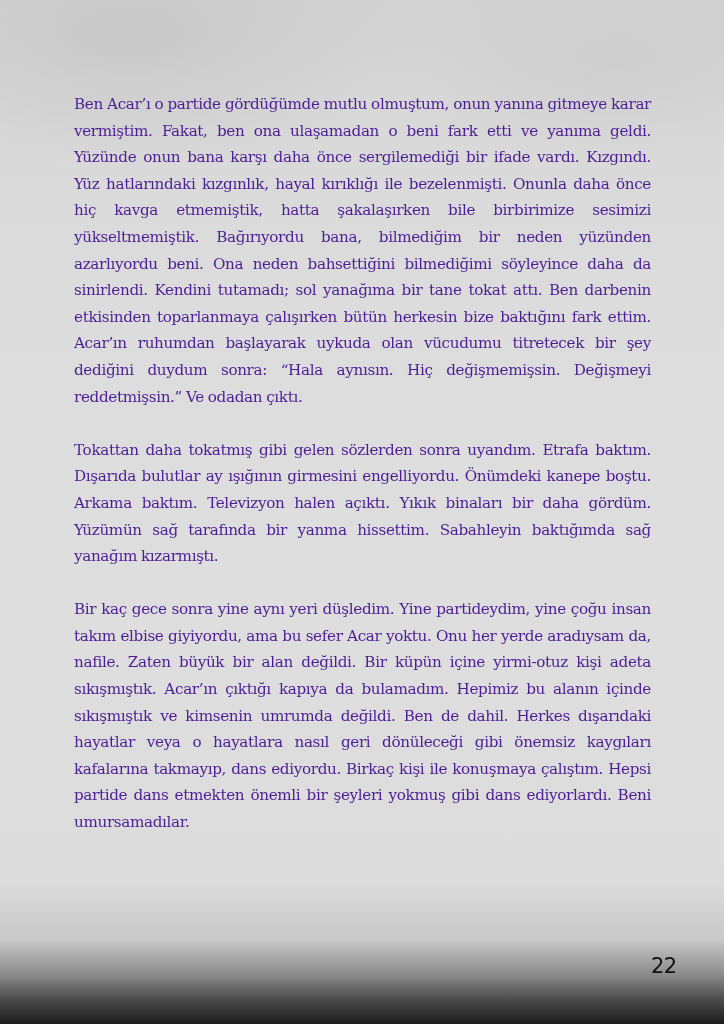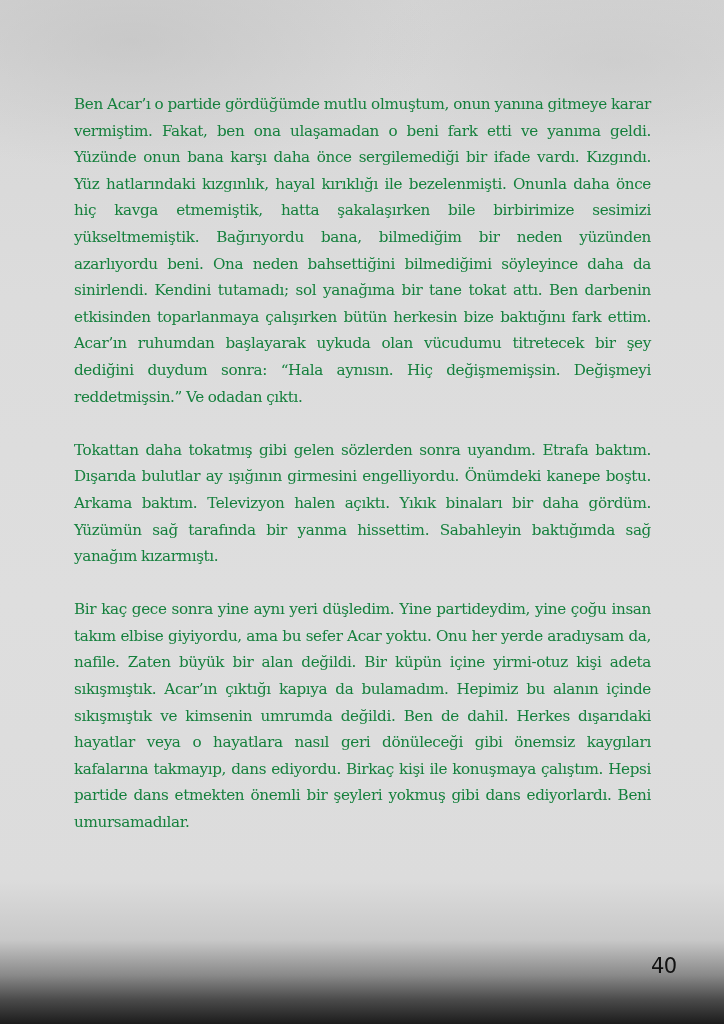--- a/index.html
+++ b/index.html
@@ -32,21 +32,21 @@
       height: 1024px;
     }
     .text-block {
       position: absolute;
       left: 74px;
       top: 91px;
       width: 577px;
       font-family: "DejaVu Serif", serif;
       font-size: 15.2px;
       line-height: 26.6px;
-      color: #15803d;
+      color: #4c1d95;
       letter-spacing: -0.35px;
       word-spacing: -0.5px;
     }
     .para {
       margin: 0 0 26.6px 0;
       text-align: justify;
       text-align-last: left;
       hyphens: none;
     }
     .page-number {
@@ -61,14 +61,14 @@
   </style>
 </head>
 <body>
 
 <div class="page">
   <div class="text-block">
     <p class="para">Ben Acar’ı o partide gördüğümde mutlu olmuştum, onun yanına gitmeye karar vermiştim. Fakat, ben ona ulaşamadan o beni fark etti ve yanıma geldi. Yüzünde onun bana karşı daha önce sergilemediği bir ifade vardı. Kızgındı. Yüz hatlarındaki kızgınlık, hayal kırıklığı ile bezelenmişti. Onunla daha önce hiç kavga etmemiştik, hatta şakalaşırken bile birbirimize sesimizi yükseltmemiştik. Bağırıyordu bana, bilmediğim bir neden yüzünden azarlıyordu beni. Ona neden bahsettiğini bilmediğimi söyleyince daha da sinirlendi. Kendini tutamadı; sol yanağıma bir tane tokat attı. Ben darbenin etkisinden toparlanmaya çalışırken bütün herkesin bize baktığını fark ettim. Acar’ın ruhumdan başlayarak uykuda olan vücudumu titretecek bir şey dediğini duydum sonra: “Hala aynısın. Hiç değişmemişsin. Değişmeyi reddetmişsin.” Ve odadan çıktı.</p>
     <p class="para">Tokattan daha tokatmış gibi gelen sözlerden sonra uyandım. Etrafa baktım. Dışarıda bulutlar ay ışığının girmesini engelliyordu. Önümdeki kanepe boştu. Arkama baktım. Televizyon halen açıktı. Yıkık binaları bir daha gördüm. Yüzümün sağ tarafında bir yanma hissettim. Sabahleyin baktığımda sağ yanağım kızarmıştı.</p>
     <p class="para">Bir kaç gece sonra yine aynı yeri düşledim. Yine partideydim, yine çoğu insan takım elbise giyiyordu, ama bu sefer Acar yoktu. Onu her yerde aradıysam da, nafile. Zaten büyük bir alan değildi. Bir küpün içine yirmi-otuz kişi adeta sıkışmıştık. Acar’ın çıktığı kapıya da bulamadım. Hepimiz bu alanın içinde sıkışmıştık ve kimsenin umrumda değildi. Ben de dahil. Herkes dışarıdaki hayatlar veya o hayatlara nasıl geri dönüleceği gibi önemsiz kaygıları kafalarına takmayıp, dans ediyordu. Birkaç kişi ile konuşmaya çalıştım. Hepsi partide dans etmekten önemli bir şeyleri yokmuş gibi dans ediyorlardı. Beni umursamadılar.</p>
   </div>
-  <div class="page-number">40</div>
+  <div class="page-number">22</div>
 </div>
 
 </body></html>

